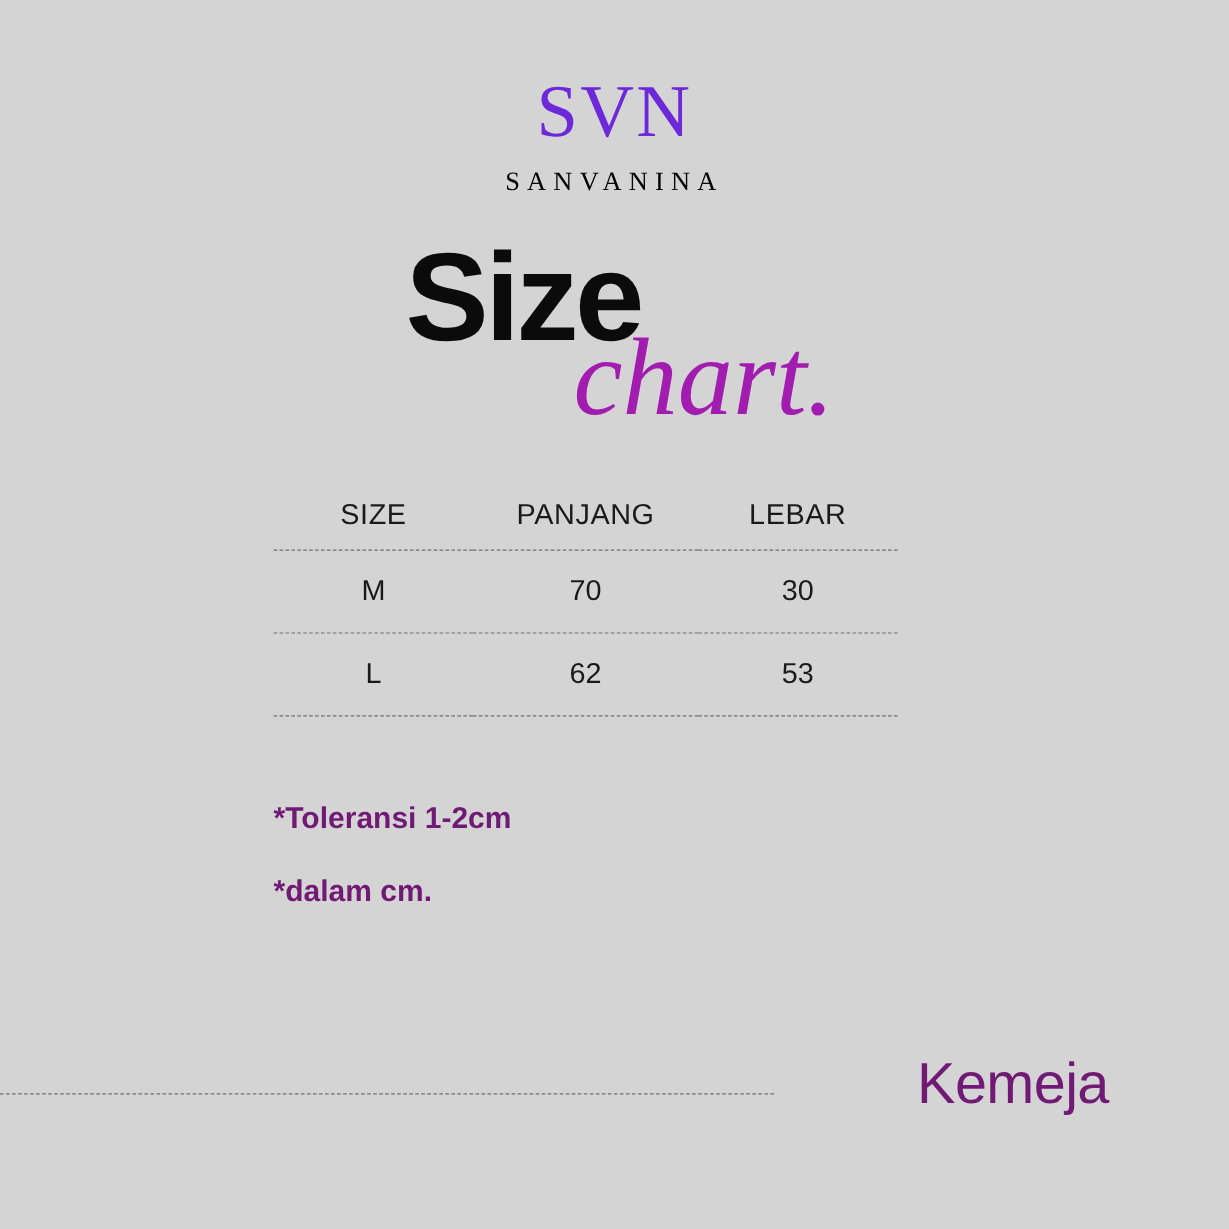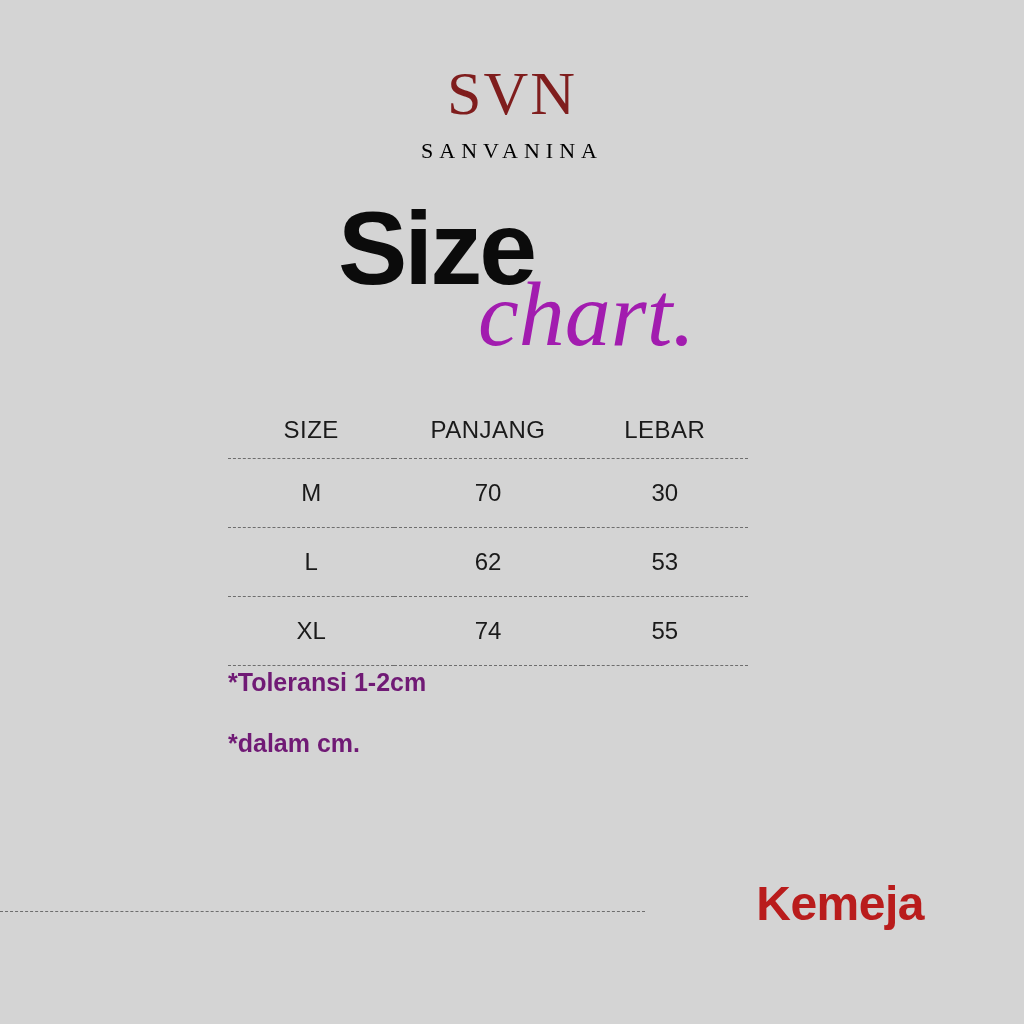--- a/index.html
+++ b/index.html
@@ -23,21 +23,21 @@
     left: 0;
     width: 1024px;
     text-align: center;
   }
   .brand-mark {
     font-family: "Liberation Serif", serif;
     font-size: 62px;
     letter-spacing: 2px;
     font-weight: 400;
     line-height: 1;
-    color: #7f1d1d;
+    color: #6d28d9;
   }
   .brand-name {
     font-family: "Liberation Serif", serif;
     font-size: 22px;
     letter-spacing: 6px;
     margin-top: 14px;
     color: #000000;
   }
 
   
@@ -130,23 +130,23 @@
     left: 0;
     top: 911px;
     width: 645px;
     border-top: 1px dashed #6e6e6e;
   }
   .footer-label {
     position: absolute;
     right: 100px;
     top: 876px;
     font-size: 48px;
-    font-weight: bold;
+    font-weight: normal;
     letter-spacing: -0.5px;
-    color: #b91c1c;
+    color: #701a75;
   }
 </style>
 </head>
 <body>
 
 <div class="brand">
   <div class="brand-mark">SVN</div>
   <div class="brand-name">SANVANINA</div>
 </div>
 
@@ -173,25 +173,20 @@
       <tr>
         <td>M</td>
         <td>70</td>
         <td>30</td>
       </tr>
       <tr>
         <td>L</td>
         <td>62</td>
         <td>53</td>
       </tr>
-      <tr>
-        <td>XL</td>
-        <td>74</td>
-        <td>55</td>
-      </tr>
     </tbody>
   </table>
 </div>
 
 <div class="notes">
   <div class="note-left">*Toleransi 1-2cm</div>
   <div class="note-right">*dalam cm.</div>
 </div>
 
 <div class="footer-rule"></div>

